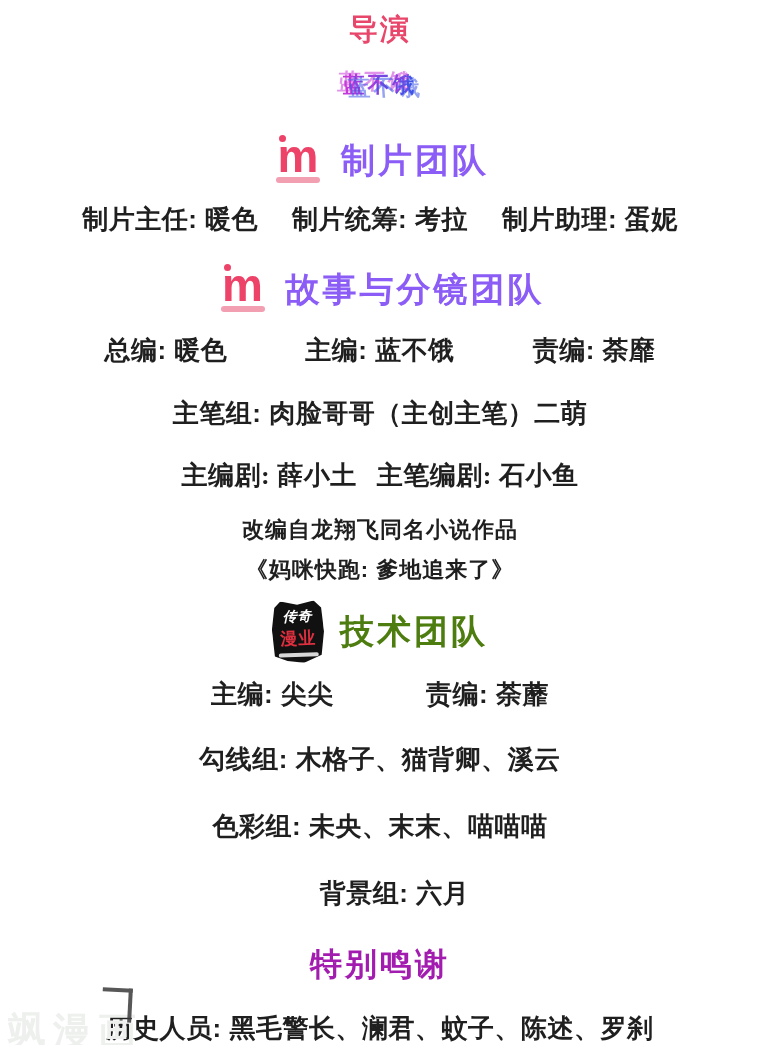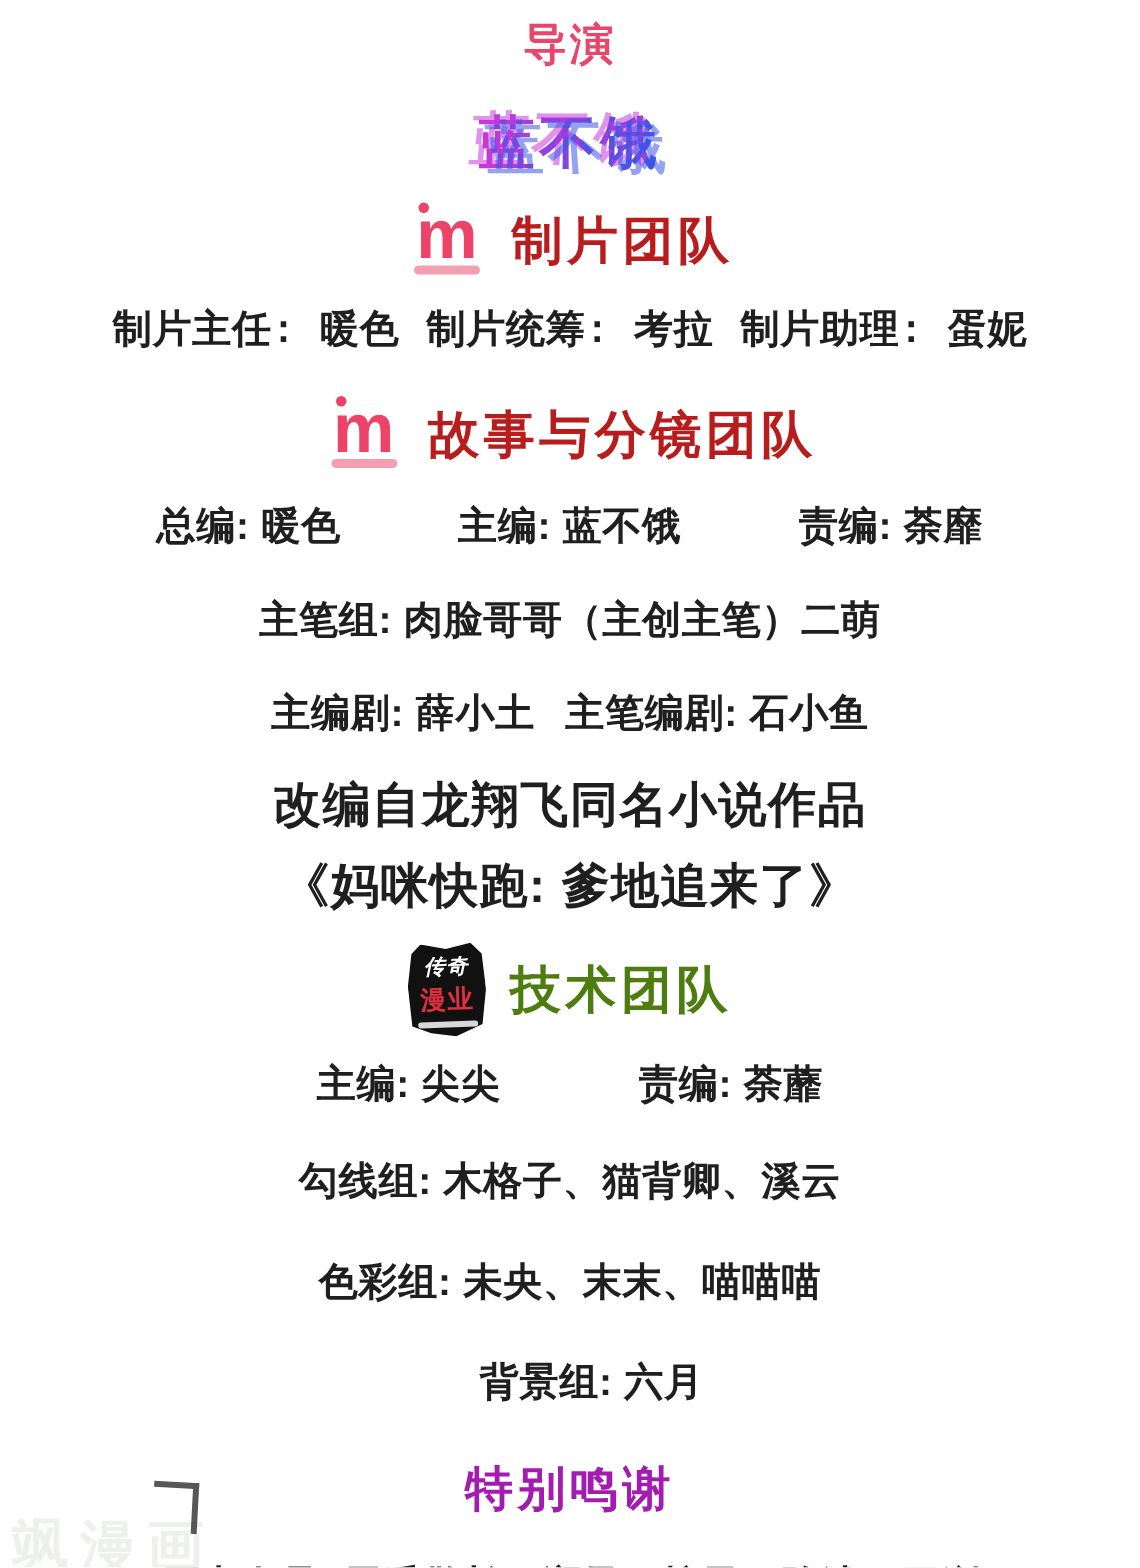--- a/index.html
+++ b/index.html
@@ -18,21 +18,21 @@
   .director-heading{
     padding-top:10px;
     font-size:29px;
     color:#e8476b;
     letter-spacing:2px;
   }
   .glitch-wrap{margin-top:20px;height:42px;}
   .glitch{
     position:relative;
     display:inline-block;
-    font-size:38px;
+    font-size:22px;
     letter-spacing:3px;
     background:linear-gradient(90deg,#c438d8 5%,#7a46e0 50%,#3c55e8 95%);
     -webkit-background-clip:text;
     background-clip:text;
     color:transparent;
     z-index:1;
   }
   .glitch::before,.glitch::after{
     content:attr(data-text);
     position:absolute;left:0;top:0;white-space:nowrap;
@@ -41,21 +41,21 @@
   }
   .glitch::before{color:rgba(200,56,216,0.55);transform:translate(-5px,-3px) skewX(-6deg);}
   .glitch::after{color:rgba(62,85,232,0.55);transform:translate(5px,3px) skewX(4deg);}
 
   .section-heading{
     display:flex;align-items:center;justify-content:center;
     gap:16px;
   }
   .section-title{
     font-size:34px;
-    color:#b91c1c;
+    color:#8b5cf6;
     letter-spacing:3px;
   }
   .section-title.red{color:#4d7c0f;}
 
   
   .m-logo{
     position:relative;
     display:inline-flex;flex-direction:column;align-items:center;
     width:54px;
   }
@@ -88,42 +88,42 @@
   .cq-bar{width:40px;height:4px;background:#d8d8d8;margin-top:3px;border-radius:2px;}
 
   
   .credit-row{
     display:flex;justify-content:center;align-items:baseline;
     font-size:26px;
     color:#1f1f1f;
     letter-spacing:0.5px;
     white-space:nowrap;
   }
-  .note-line{font-size:32px;letter-spacing:1px;}
+  .note-line{font-size:22px;letter-spacing:1px;}
 
   
   .mt-prod-head{margin-top:26px;}
   .mt-prod-row{margin-top:18px;}
   .mt-story-head{margin-top:30px;}
   .mt-story-row1{margin-top:20px;}
   .mt-story-row2{margin-top:28px;}
   .mt-story-row3{margin-top:27px;}
   .mt-note1{margin-top:22px;}
   .mt-note2{margin-top:10px;}
   .mt-tech-head{margin-top:16px;}
   .mt-tech-row1{margin-top:14px;}
   .mt-tech-row2{margin-top:30px;}
   .mt-tech-row3{margin-top:32px;}
   .mt-tech-row4{margin-top:32px;padding-left:29px;}
   .mt-thanks-head{margin-top:32px;font-size:32px;color:#a21caf;letter-spacing:3px;}
   .mt-thanks-row{margin-top:24px;}
 
-  .gap-prod{gap:18px;font-family:Liberation Mono, monospace;}
+  .gap-prod{gap:34px;}
   .gap-editors{gap:78px;}
-  .gap-writers{gap:20px;}
+  .gap-writers{gap:20px;font-family:Liberation Serif, serif;}
   .gap-tech{gap:92px;}
 
   
   .watermark{
     position:absolute;left:8px;bottom:-12px;
     font-size:38px;font-weight:900;
     color:#eef0ee;
     letter-spacing:7px;
     text-align:left;
   }

